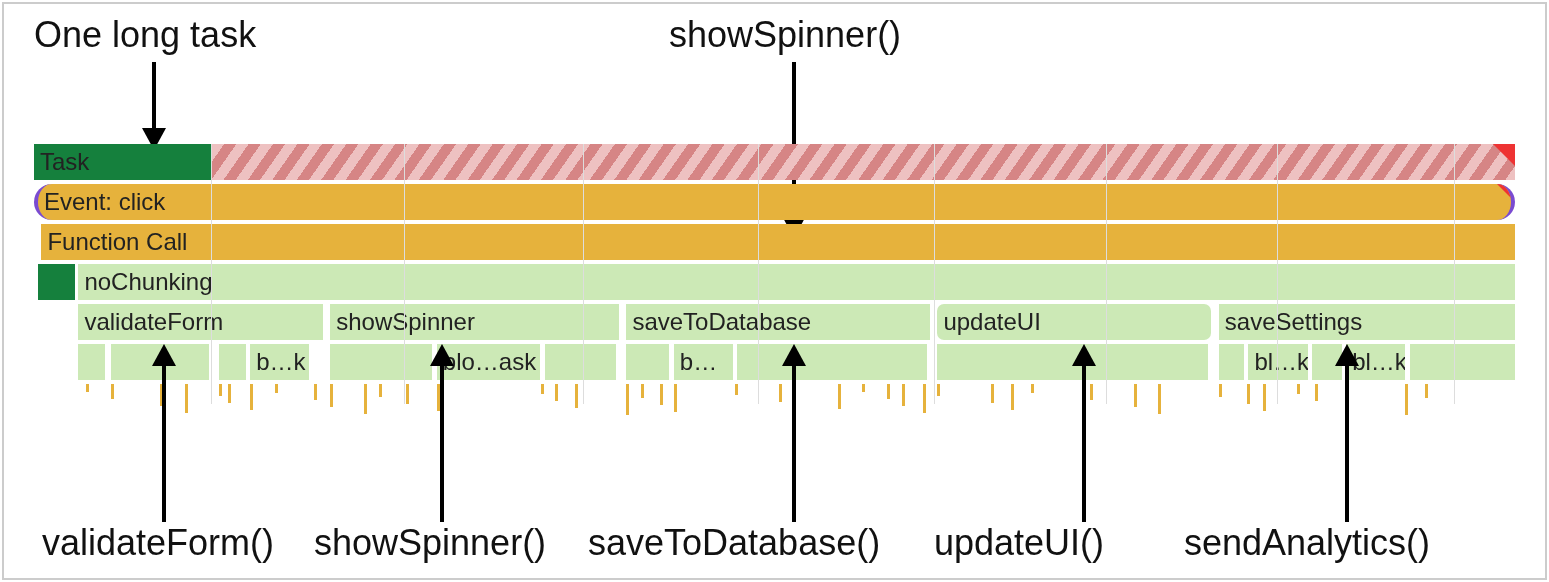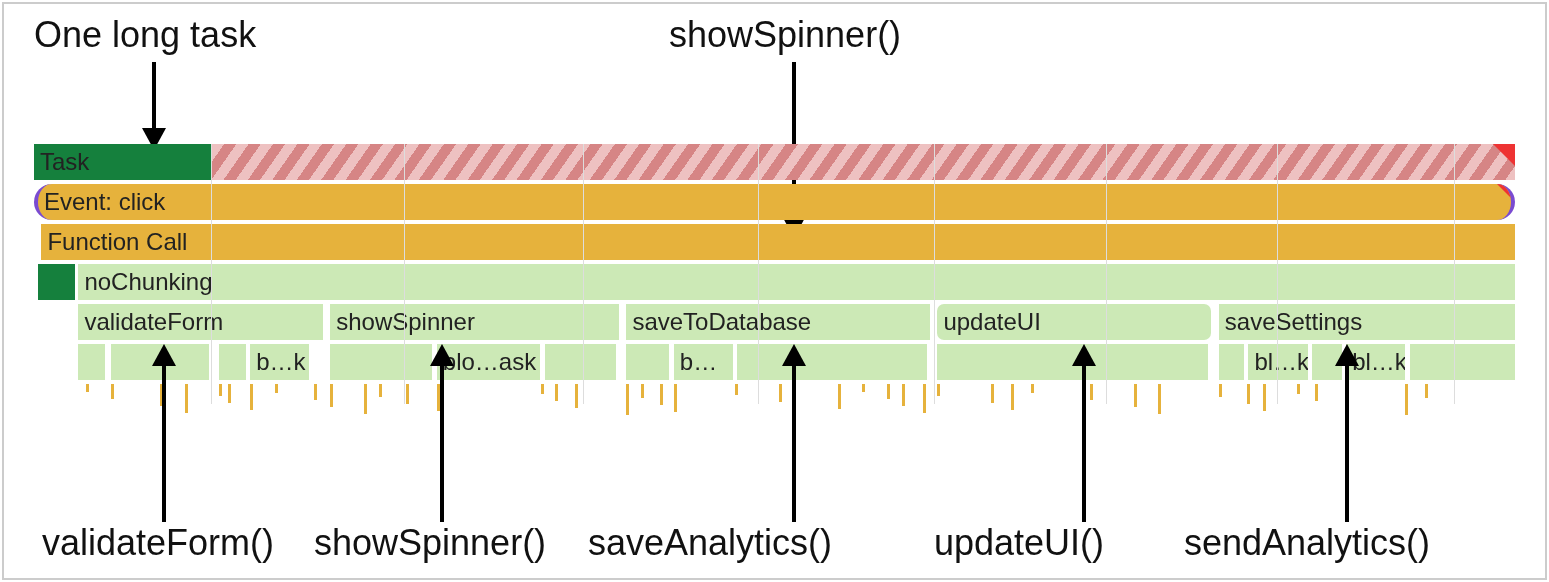--- a/index.html
+++ b/index.html
@@ -257,21 +257,21 @@
         <div class="tick" style="left: 86.5%; height: 17px;"></div>
         <div class="tick" style="left: 88.6%; height: 24px;"></div>
         <div class="tick" style="left: 92.6%; height: 31px;"></div>
         <div class="tick" style="left: 93.9%; height: 14px;"></div>
       </div>
 
   </div>
 
   <div class="annotation" style="left:38px; bottom:14px;">validateForm()</div>
   <div class="annotation" style="left:310px; bottom:14px;">showSpinner()</div>
-  <div class="annotation" style="left:584px; bottom:14px;">saveAnalytics()</div>
+  <div class="annotation" style="left:584px; bottom:14px;">saveToDatabase()</div>
   <div class="annotation" style="left:930px; bottom:14px;">updateUI()</div>
   <div class="annotation" style="left:1180px; bottom:14px;">sendAnalytics()</div>
 
   <svg class="arrow" style="left:130px; top:340px;" width="60" height="178">
     <line x1="30" y1="18" x2="30" y2="178" stroke="#000" stroke-width="4"></line>
     <polygon points="30,0 18,22 42,22" fill="#000"></polygon>
   </svg>
   <svg class="arrow" style="left:408px; top:340px;" width="60" height="178">
     <line x1="30" y1="18" x2="30" y2="178" stroke="#000" stroke-width="4"></line>
     <polygon points="30,0 18,22 42,22" fill="#000"></polygon>

